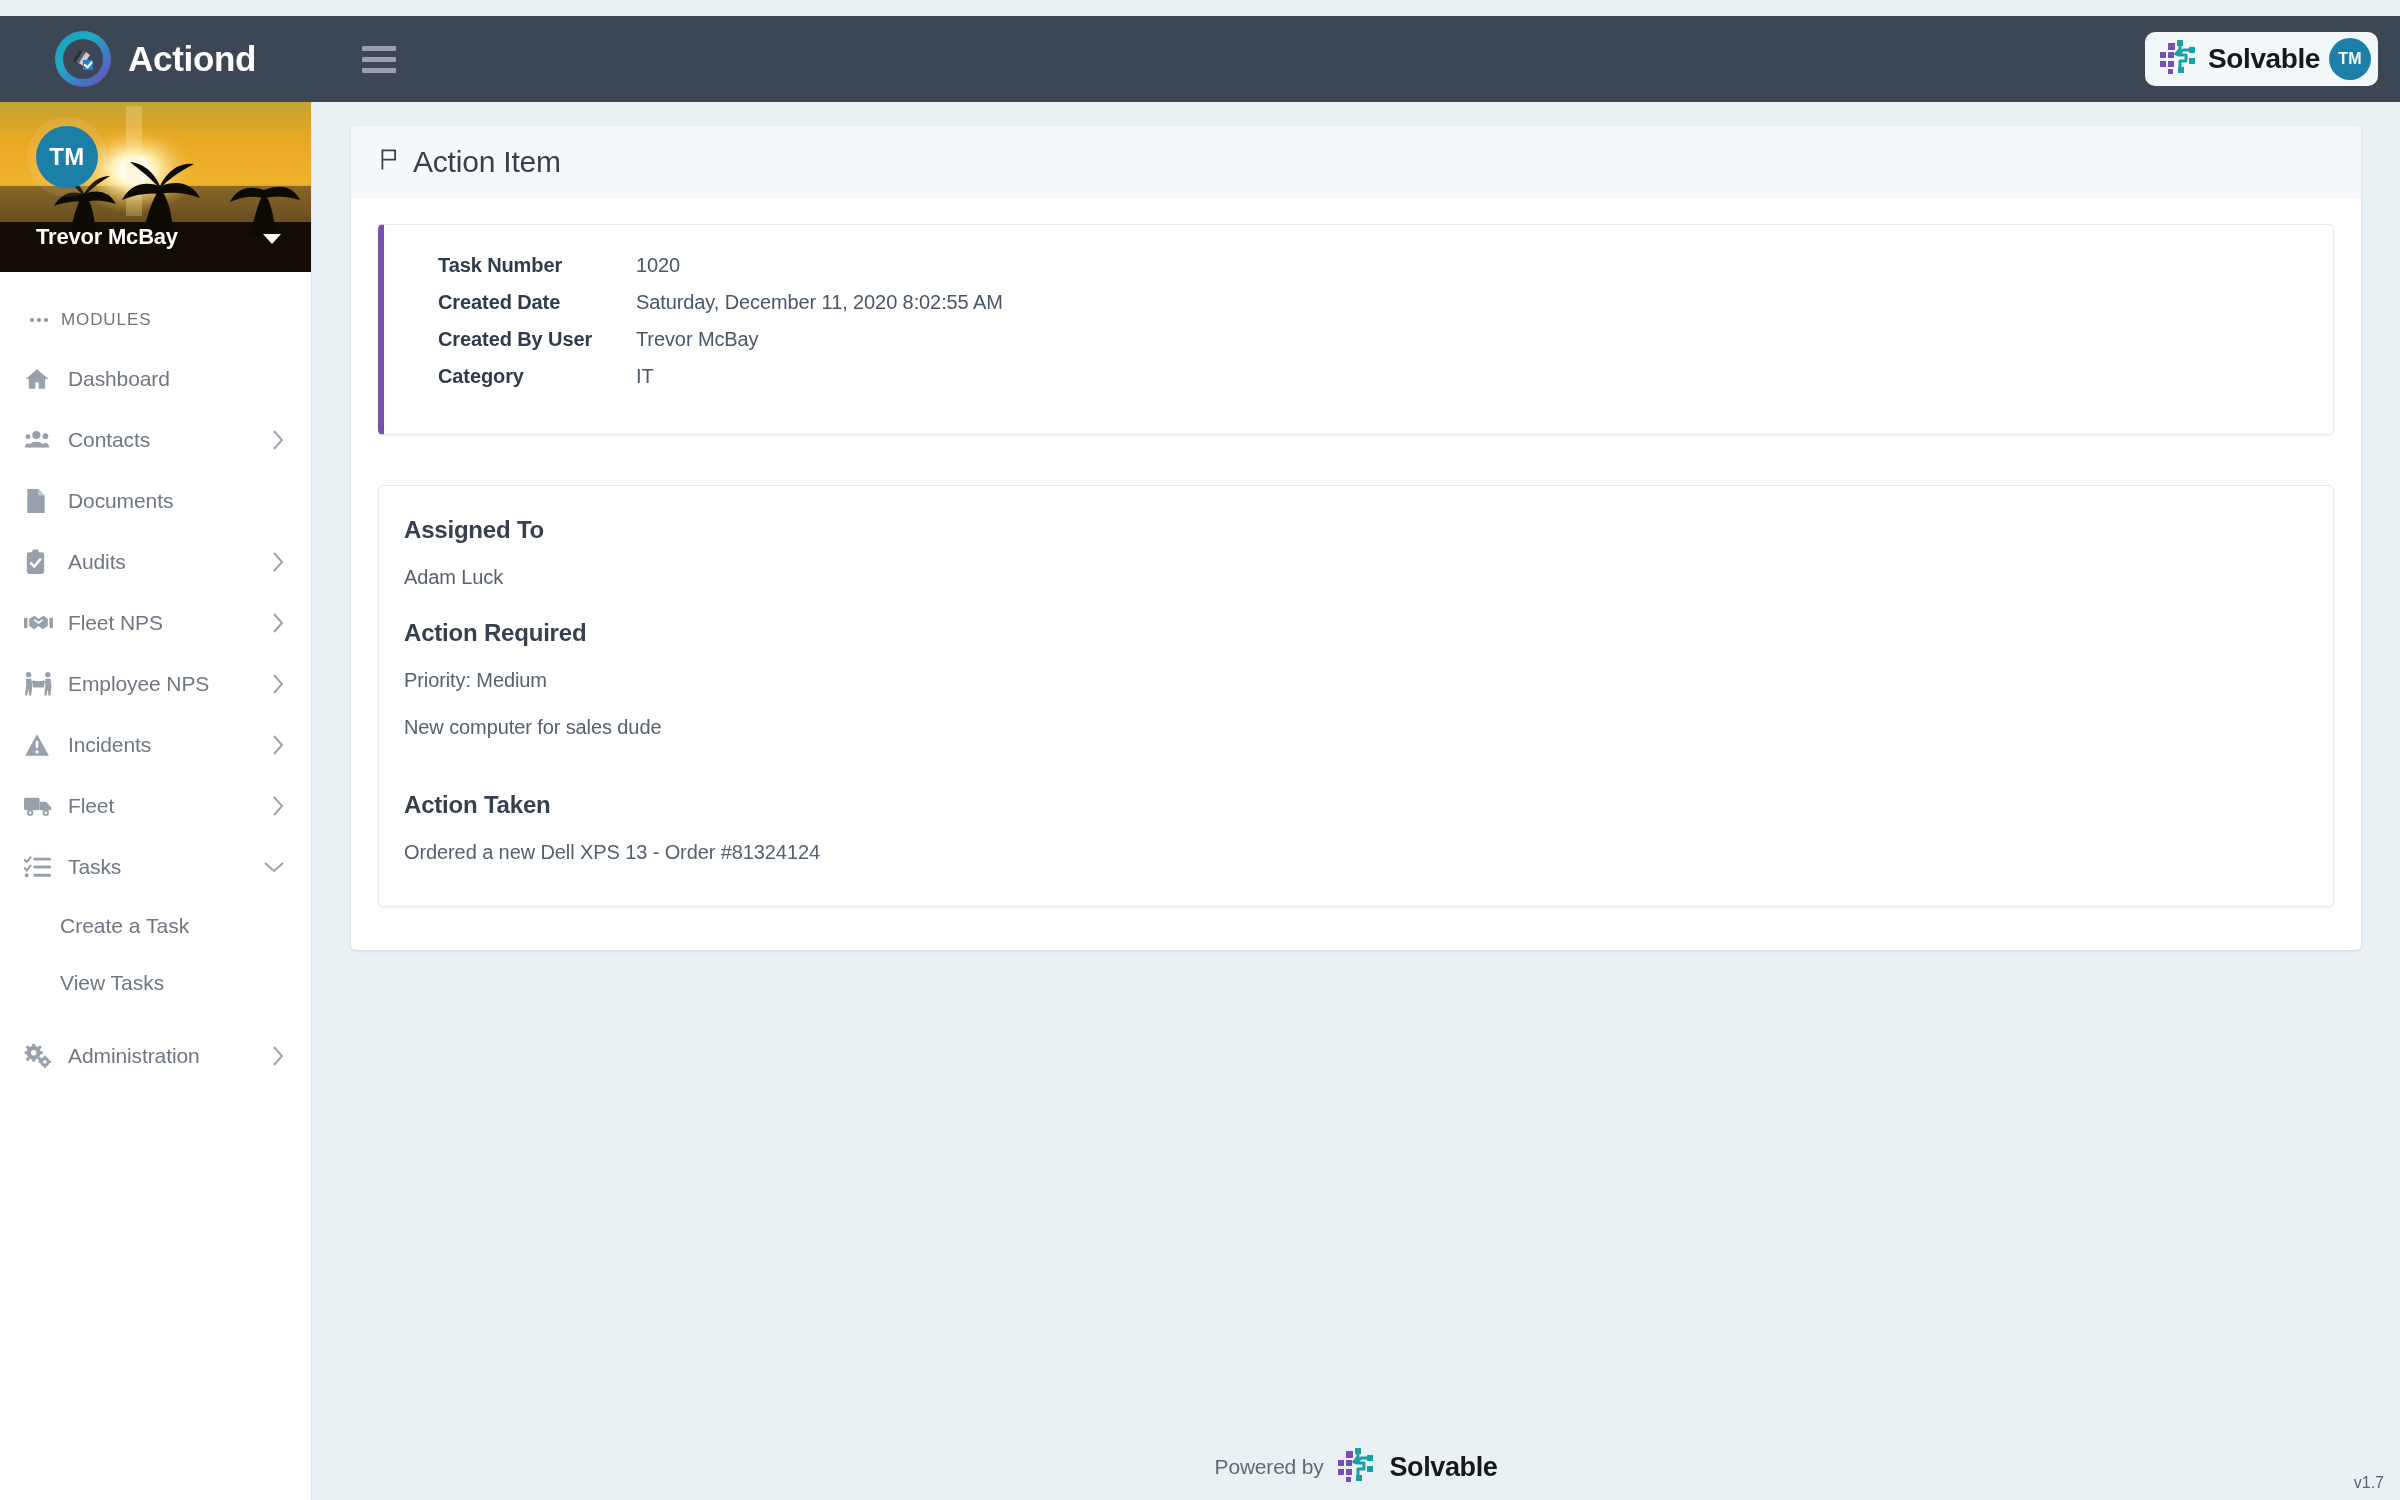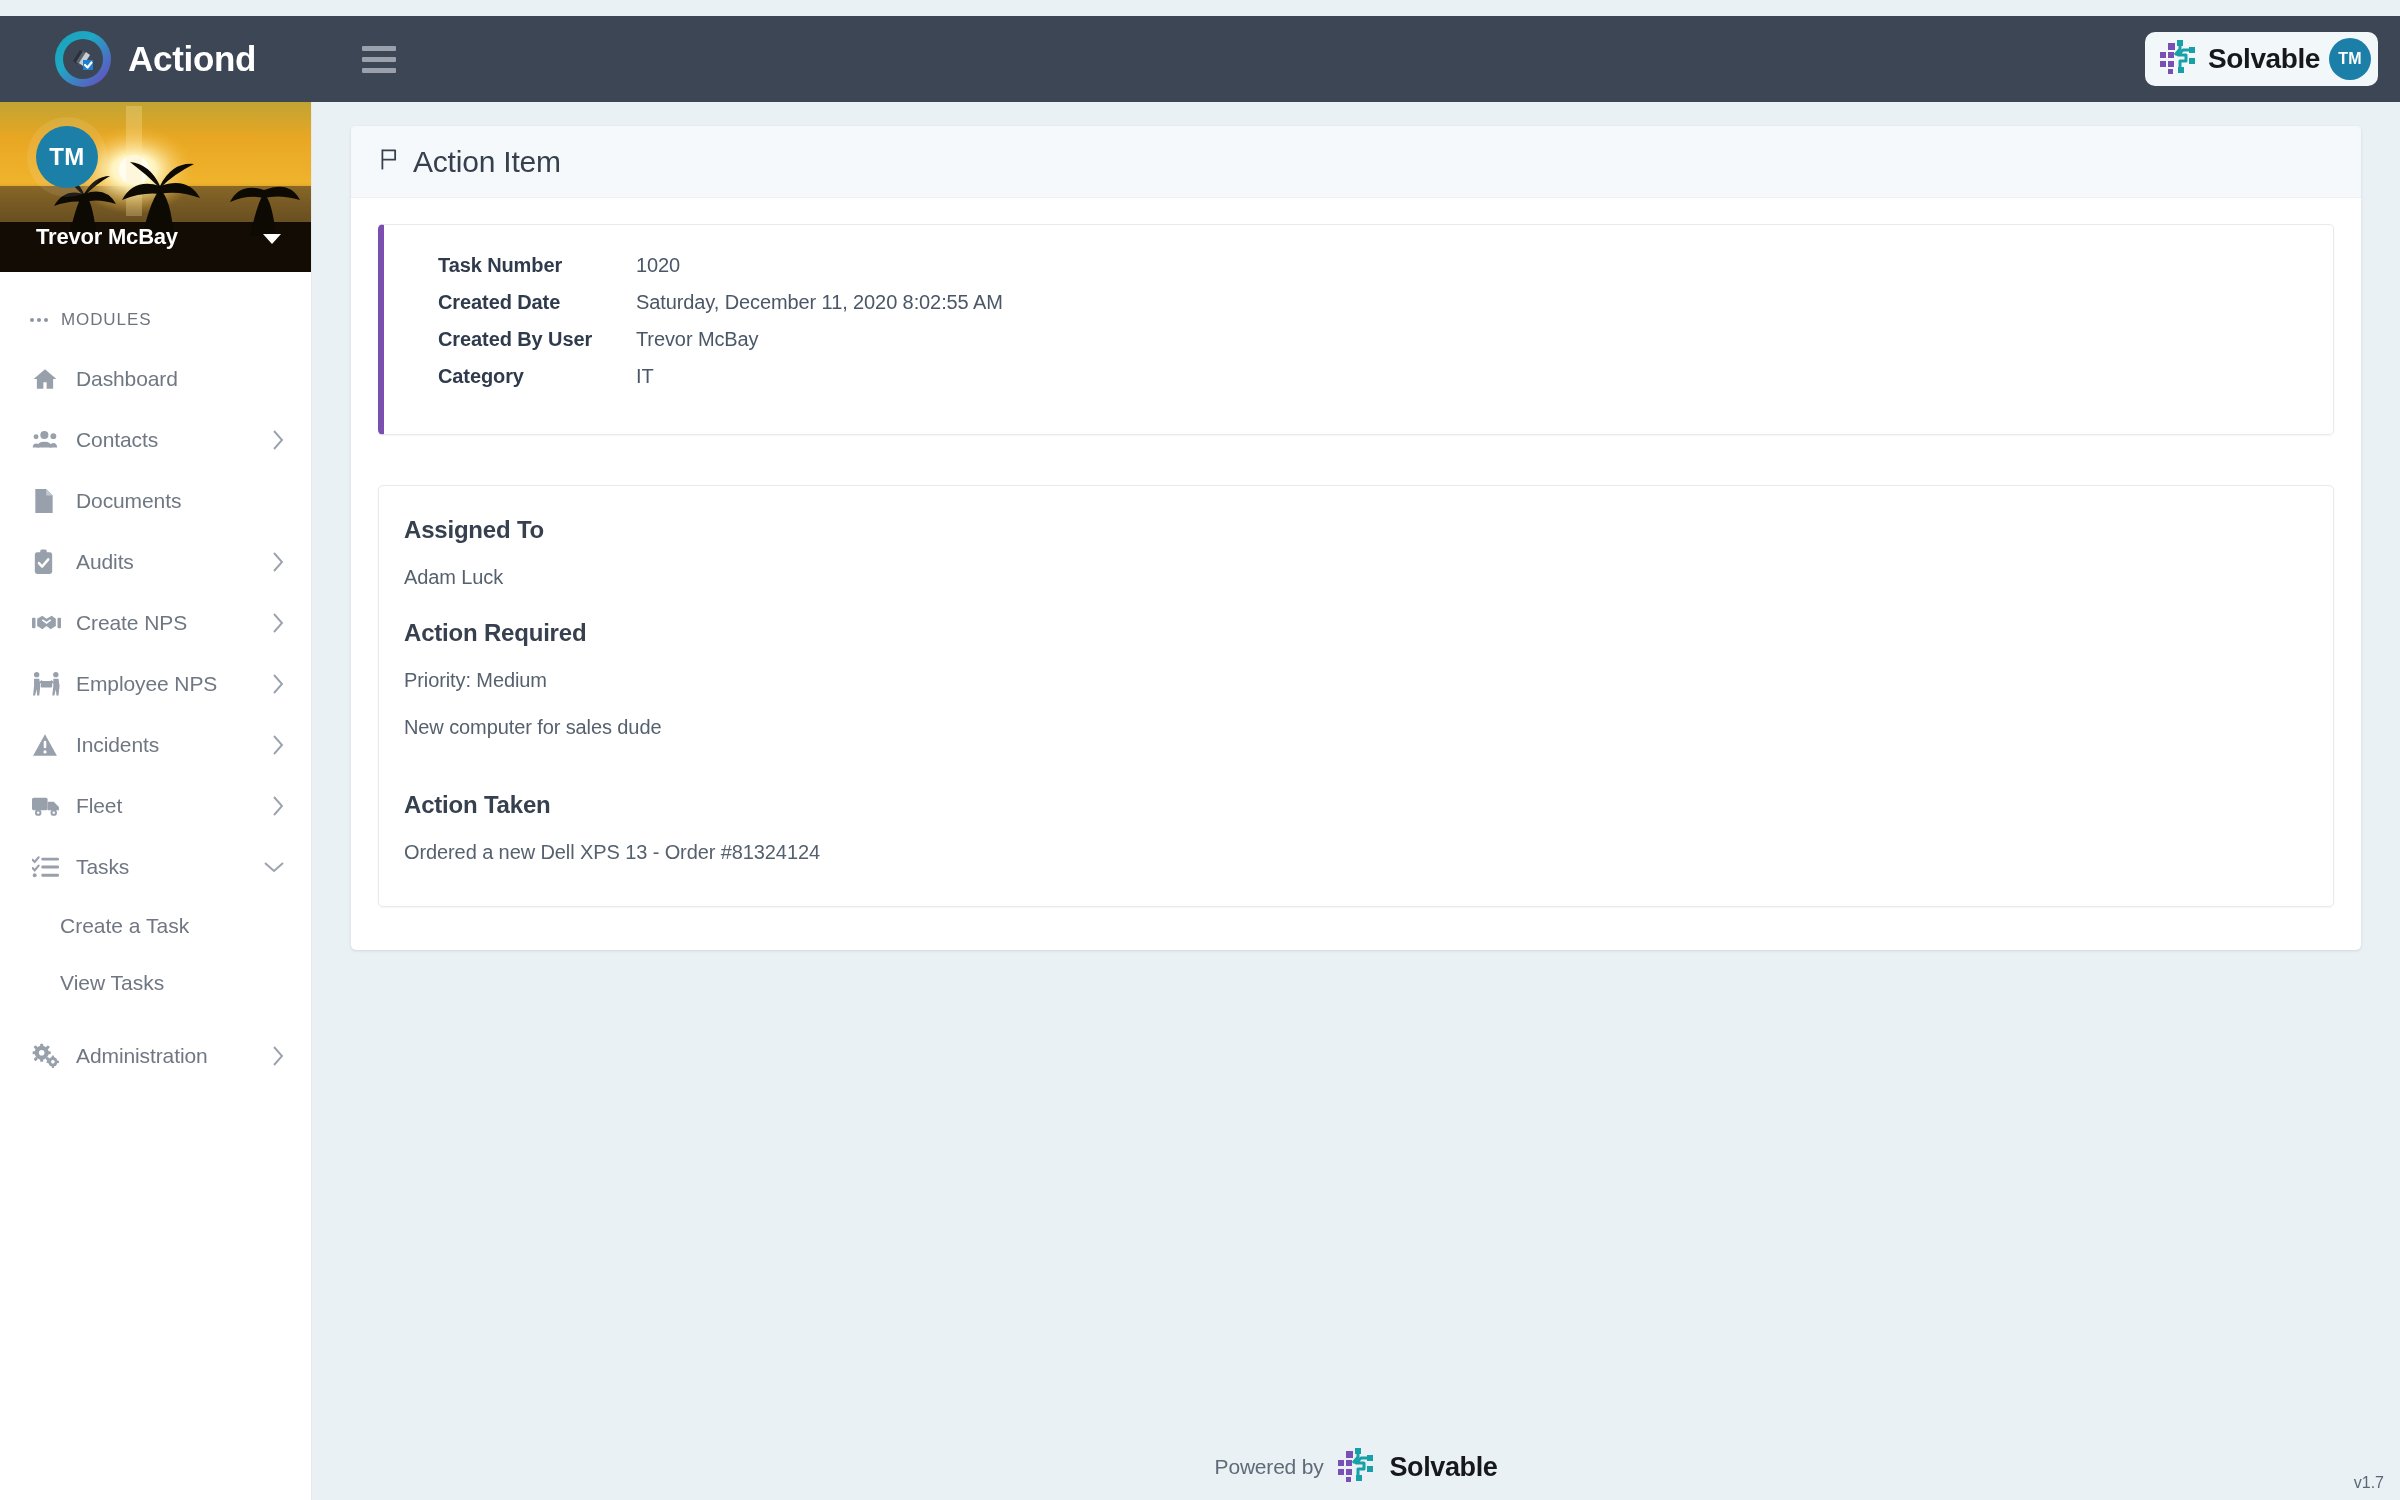--- a/index.html
+++ b/index.html
@@ -165,21 +165,21 @@
   .modules-text {
     font-size: 17px;
     color: #6d747d;
     letter-spacing: 0.9px;
   }
 
   .nav-item {
     display: flex;
     align-items: center;
     height: 61px;
-    padding-left: 32px;
+    padding-left: 24px;
     padding-right: 26px;
     cursor: pointer;
     position: relative;
   }
   .nav-icon {
     width: 34px;
     flex: none;
     display: flex;
     align-items: center;
     color: #98a0ab;
@@ -488,21 +488,21 @@
 
   <div class="nav-item">
     <span class="nav-icon">
       <svg width="29" height="24" viewBox="0 0 28 22" fill="#98a0ab">
         <rect x="0" y="6" width="3.4" height="10" rx="0.8"></rect>
         <rect x="24.6" y="6" width="3.4" height="10" rx="0.8"></rect>
         <path d="M5 7 L10 4 L14 7 L19 4 L23 7 v7 l-5 3 l-4 -3 l-4 3 l-5 -3 z"></path>
         <path d="M10 8 L14 11 L18 8" stroke="#ffffff" stroke-width="1.6" fill="none"></path>
       </svg>
     </span>
-    <span class="nav-label">Create NPS</span>
+    <span class="nav-label">Fleet NPS</span>
     <span class="nav-chevron">
       <svg width="14" height="22" viewBox="0 0 12 22" fill="none" stroke="#9aa2ad" stroke-width="1.9">
           <path d="M2 2 L10 11 L2 20"></path>
         </svg>
     </span>
   </div>
 
   <div class="nav-item">
     <span class="nav-icon">
       <svg width="29" height="26" viewBox="0 0 28 24" fill="#98a0ab">

